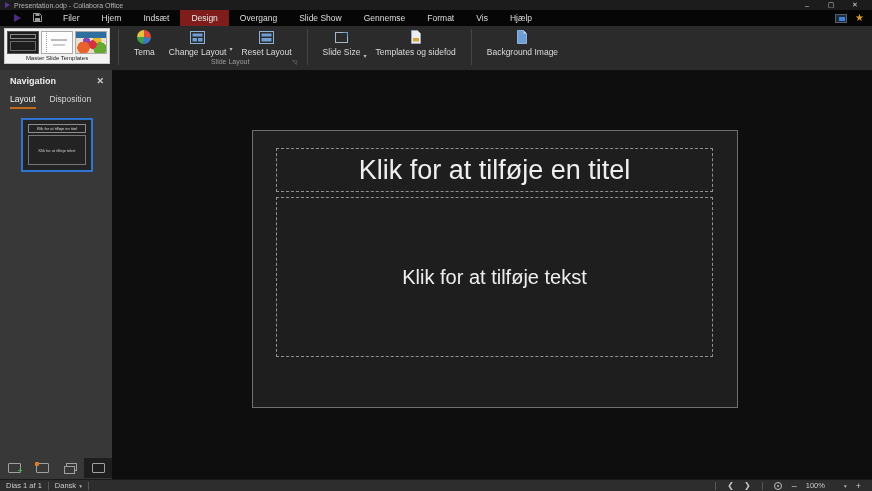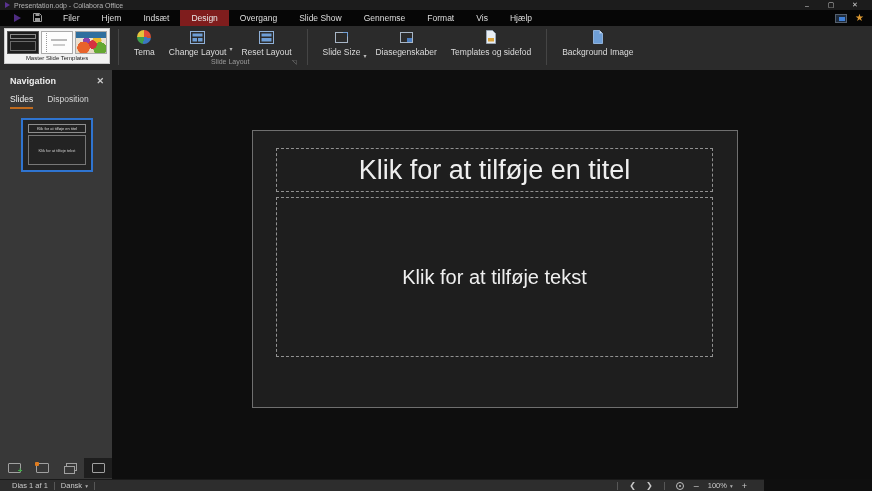--- a/index.html
+++ b/index.html
@@ -72,30 +72,30 @@
   .pt-dup .r2{position:absolute;left:0;top:3px;width:11px;height:8px;border:1px solid #a0a0a0;background:#383838}
 
   
   .canvas{position:absolute;left:112px;top:70px;width:760px;height:409px;background:#0e0e0e}
   .slide{position:absolute;left:140px;top:60px;width:486px;height:278px;background:#1e1e1e;border:1px solid #6f6f6f}
   .ph{position:absolute;border:1px dashed #919191;color:#efefef;display:flex;align-items:center;justify-content:center;text-align:center}
   .ph-title{left:23px;top:17px;width:437px;height:44px;font-size:27px}
   .ph-body{left:23px;top:66px;width:437px;height:160px;font-size:20px}
 
   
-  .statusbar{position:absolute;left:0;top:479px;width:764px;height:12px;background:#2d2d2d;border-top:1px solid #1a1a1a;display:flex;align-items:center;font-size:7.5px;color:#c9c9c9;padding:0 12px}
+  .statusbar{position:absolute;left:0;top:479px;width:872px;height:12px;background:#2d2d2d;border-top:1px solid #1a1a1a;display:flex;align-items:center;font-size:7.5px;color:#c9c9c9;padding:0 6px}
   .sb-sep{width:1px;height:8px;background:#575757;margin:0 6px}
   .sb-item{display:flex;align-items:center;gap:3px;white-space:nowrap}
   .sb-caret{font-size:5.5px;color:#b0b0b0}
   .sb-right{margin-left:auto;display:flex;align-items:center}
   .sb-arrow{padding:0 5px;font-size:8px;color:#c9c9c9}
   .fit-icon{width:8px;height:8px;border:1px solid #bfbfbf;border-radius:50%;position:relative;margin:0 5px}
   .fit-icon::after{content:"";position:absolute;left:2px;top:2px;width:2px;height:2px;background:#bfbfbf;border-radius:50%}
   .sb-zoomctl{padding:0 5px;font-size:9px;color:#c9c9c9}
-  .sb-zoomval{display:flex;align-items:center;gap:3px;padding:0 4px}
+  .sb-zoomval{display:flex;align-items:center;gap:19px;padding:0 4px}
 </style>
 </head>
 <body>
 
 <div class="app">
 
   <div class="titlebar">
     <span class="app-logo"></span>
     <span class="title">Presentation.odp - Collabora Office</span>
     <div class="win-controls">
@@ -215,29 +215,20 @@
       <span class="icon-slot">
         <svg width="15" height="13" viewBox="0 0 15 13">
             <rect x="1.5" y="1.5" width="12" height="10" fill="none" stroke="#a8b6c6"></rect>
             <path d="M9 1.5 h4.5 v4" fill="none" stroke="#6e9ed6"></path>
           </svg>
       </span>
       <span>Slide Size</span>
     </div>
     <span class="rb-caret">▾</span>
 
-    <div class="rb-btn">
-      <span class="icon-slot">
-        <svg width="15" height="13" viewBox="0 0 15 13">
-            <rect x="1.5" y="1.5" width="12" height="10" fill="none" stroke="#a8b6c6"></rect>
-            <rect x="8" y="7" width="5" height="4" fill="#4a7ec2"></rect>
-          </svg>
-      </span>
-      <span>Diasegenskaber</span>
-    </div>
 
     <div class="rb-btn">
       <span class="icon-slot">
         <svg width="12" height="14" viewBox="0 0 12 14">
             <path d="M1.5 0.5 h6 l3 3 v10 h-9 z" fill="#e9eef4" stroke="#9aa7b5"></path>
             <rect x="3" y="8" width="6" height="3.5" fill="#d9a33c"></rect>
           </svg>
       </span>
       <span>Templates og sidefod</span>
     </div>
@@ -254,21 +245,21 @@
       <span>Background Image</span>
     </div>
   </div>
 
   <div class="panel">
     <div class="panel-head">
       <span>Navigation</span>
       <span class="panel-close">✕</span>
     </div>
     <div class="panel-tabs">
-      <span class="p-tab active">Slides</span>
+      <span class="p-tab active">Layout</span>
       <span class="p-tab">Disposition</span>
     </div>
     <div class="nav-thumb">
       <div class="nt-title">Klik for at tilføje en titel</div>
       <div class="nt-body">Klik for at tilføje tekst</div>
     </div>
     <div class="panel-tools">
       <div class="pt-btn">
         <span class="pt-rect">
             <span class="pt-plus">+</span>

